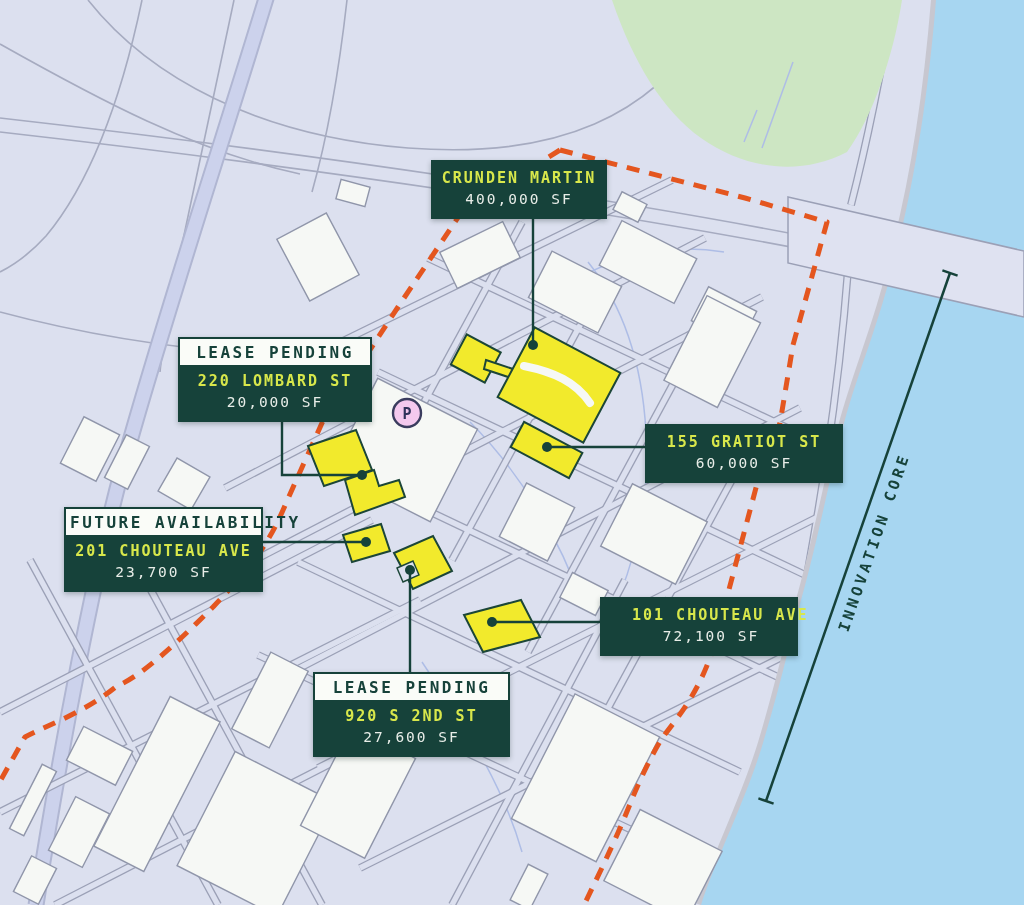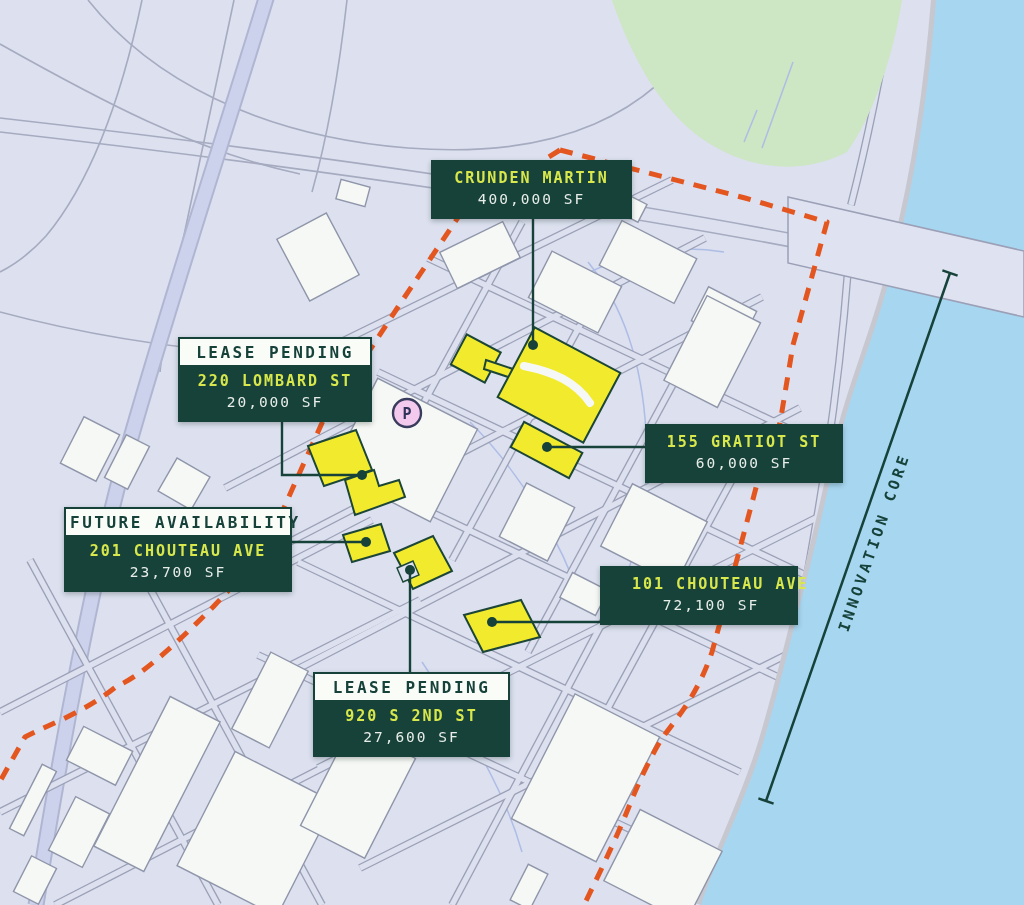--- a/index.html
+++ b/index.html
@@ -197,21 +197,21 @@
     <path class="inno" d="M758.4,798.4 L773.6,803.6"></path>
     <text class="inno-text" x="879" y="544" text-anchor="middle" transform="rotate(-70.8 879 544)">INNOVATION CORE</text>
   </g>
 
   <g>
     <circle cx="407" cy="413" r="14" fill="#F4C9EE" stroke="#3A3C5E" stroke-width="2.4"></circle>
     <text class="pk-text" x="407" y="419" text-anchor="middle">P</text>
   </g>
 </svg>
 
-<div class="map-label" style="left:431px;top:160px;width:201px;">
+<div class="map-label" style="left:431px;top:160px;width:176px;">
   <div class="label-body">
     <div class="label-title">CRUNDEN MARTIN</div>
     <div class="label-value">400,000 SF</div>
   </div>
 </div>
 
 <div class="map-label" style="left:178px;top:337px;width:194px;">
   <div class="label-tag">LEASE PENDING</div>
   <div class="label-body">
     <div class="label-title">220 LOMBARD ST</div>
@@ -219,29 +219,29 @@
   </div>
 </div>
 
 <div class="map-label" style="left:645px;top:424px;width:198px;">
   <div class="label-body">
     <div class="label-title">155 GRATIOT ST</div>
     <div class="label-value">60,000 SF</div>
   </div>
 </div>
 
-<div class="map-label" style="left:64px;top:507px;width:228px;">
+<div class="map-label" style="left:64px;top:507px;width:199px;">
   <div class="label-tag">FUTURE AVAILABILITY</div>
   <div class="label-body">
     <div class="label-title">201 CHOUTEAU AVE</div>
     <div class="label-value">23,700 SF</div>
   </div>
 </div>
 
-<div class="map-label" style="left:600px;top:566px;width:198px;padding-left:24px;">
+<div class="map-label" style="left:600px;top:597px;width:198px;padding-left:24px;">
   <div class="label-body">
     <div class="label-title">101 CHOUTEAU AVE</div>
     <div class="label-value">72,100 SF</div>
   </div>
 </div>
 
 <div class="map-label" style="left:313px;top:672px;width:197px;">
   <div class="label-tag">LEASE PENDING</div>
   <div class="label-body">
     <div class="label-title">920 S 2ND ST</div>

